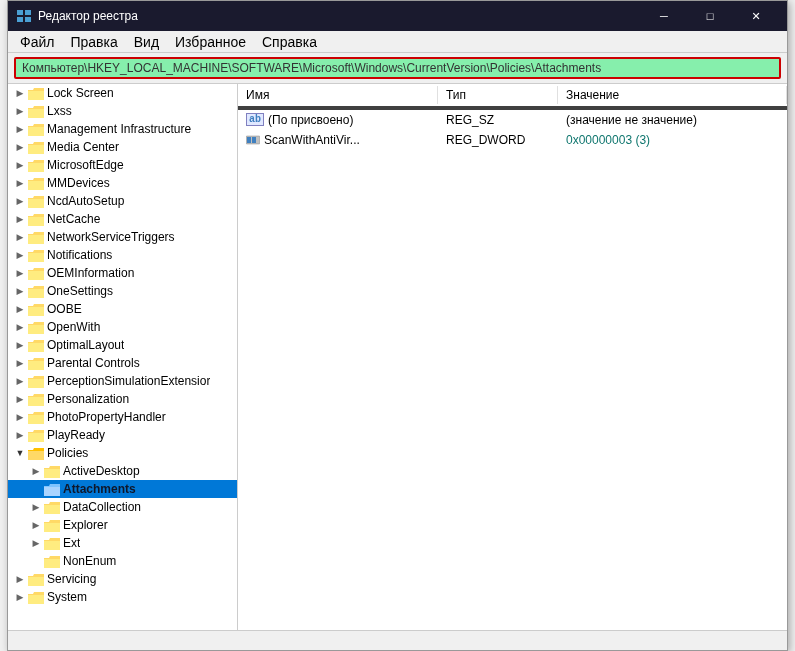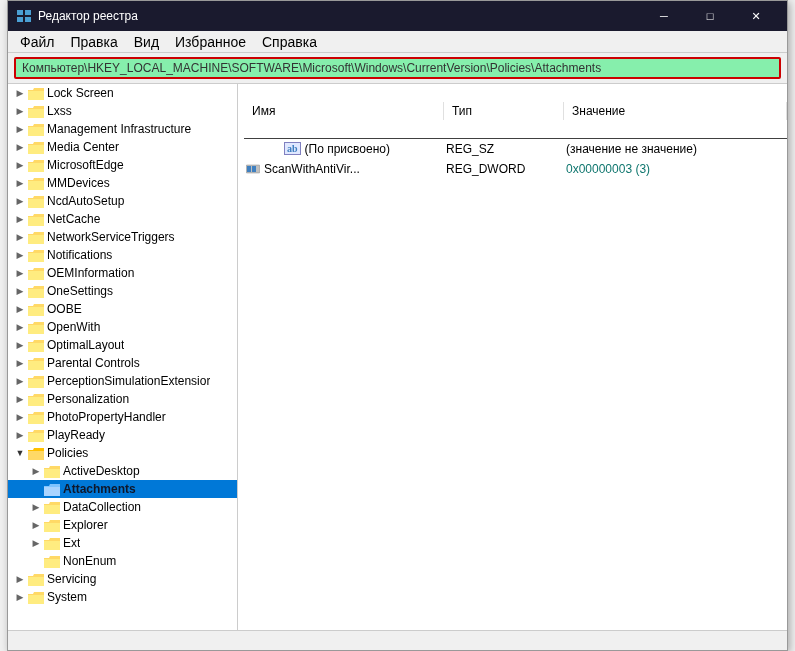--- a/index.html
+++ b/index.html
@@ -140,24 +140,23 @@
       flex: 1;
       background: white;
       overflow-y: auto;
       display: flex;
       flex-direction: column;
     }
     .right-panel-header {
       display: grid;
       grid-template-columns: 200px 120px 1fr;
       background: white;
-      border-bottom: 1px solid #404040;
-      padding: 18px 0;
-      flex-shrink: 0;
-      margin-left: 6px;
+      border-bottom: 4px solid #404040;
+      padding: 2px 0;
+      flex-shrink: 0;
     }
     .col-header {
       font-size: 12px;
       padding: 2px 8px;
       font-weight: normal;
       border-right: 1px solid #e0e0e0;
       cursor: pointer;
       user-select: none;
     }
     .right-panel-rows {
@@ -559,21 +558,21 @@
       <div class="right-panel-header">
         <div class="col-header">Имя</div>
         <div class="col-header">Тип</div>
         <div class="col-header">Значение</div>
       </div>
 
       <div class="right-panel-rows">
 
         <div class="data-row">
           <div class="data-cell">
-            <span style="font-size:10px; font-weight:bold; color:#4080c0; background:#e0e8ff; border:1px solid #8080c0; padding:0 2px; font-family:Liberation Serif, serif;margin-left:38px;">ab</span>
+            <span style="font-size:10px; font-weight:bold; color:#4080c0; background:#e0e8ff; border:1px solid #8080c0; padding:0 2px; font-family:Liberation Mono, monospace;">ab</span>
             <span>(По присвоено)</span>
           </div>
           <div class="data-cell">REG_SZ</div>
           <div class="data-cell">(значение не значение)</div>
         </div>
 
         <div class="data-row">
           <div class="data-cell">
             <span style="display:inline-block; width:14px; height:12px; position:relative;">
               <svg width="14" height="12" viewBox="0 0 14 12">

